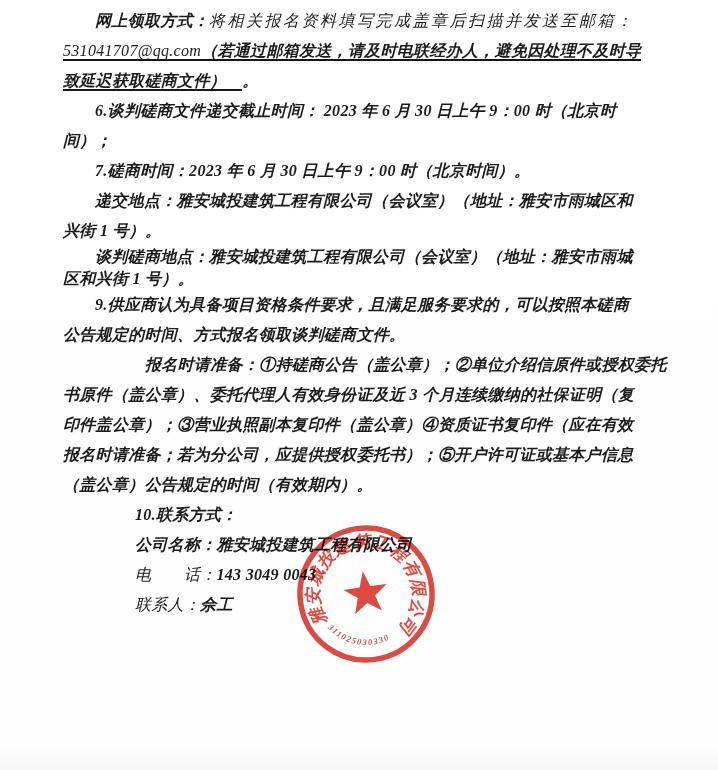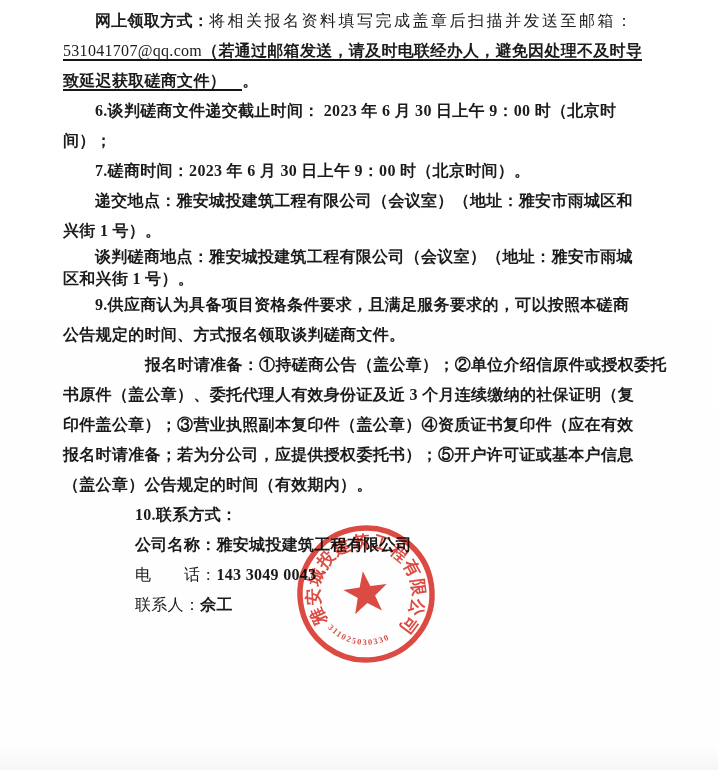--- a/index.html
+++ b/index.html
@@ -7,20 +7,21 @@
     width:718px;height:770px;
     background:#fefefe;
     font-family:"Liberation Serif","DejaVu Serif",serif;
     color:#1b1b1b;
     overflow:hidden;
     position:relative;
   }
   .page{
     position:absolute;inset:0;
     background:linear-gradient(180deg,#ffffff 0%,#fefefe 97%,#f7f6f6 100%);
+    font-style:italic;
   }
   .doc-body{
     position:absolute;
     left:63px;top:6px;
     width:600px;
   }
   .line{
     display:block;
     height:30px;
     line-height:30px;

